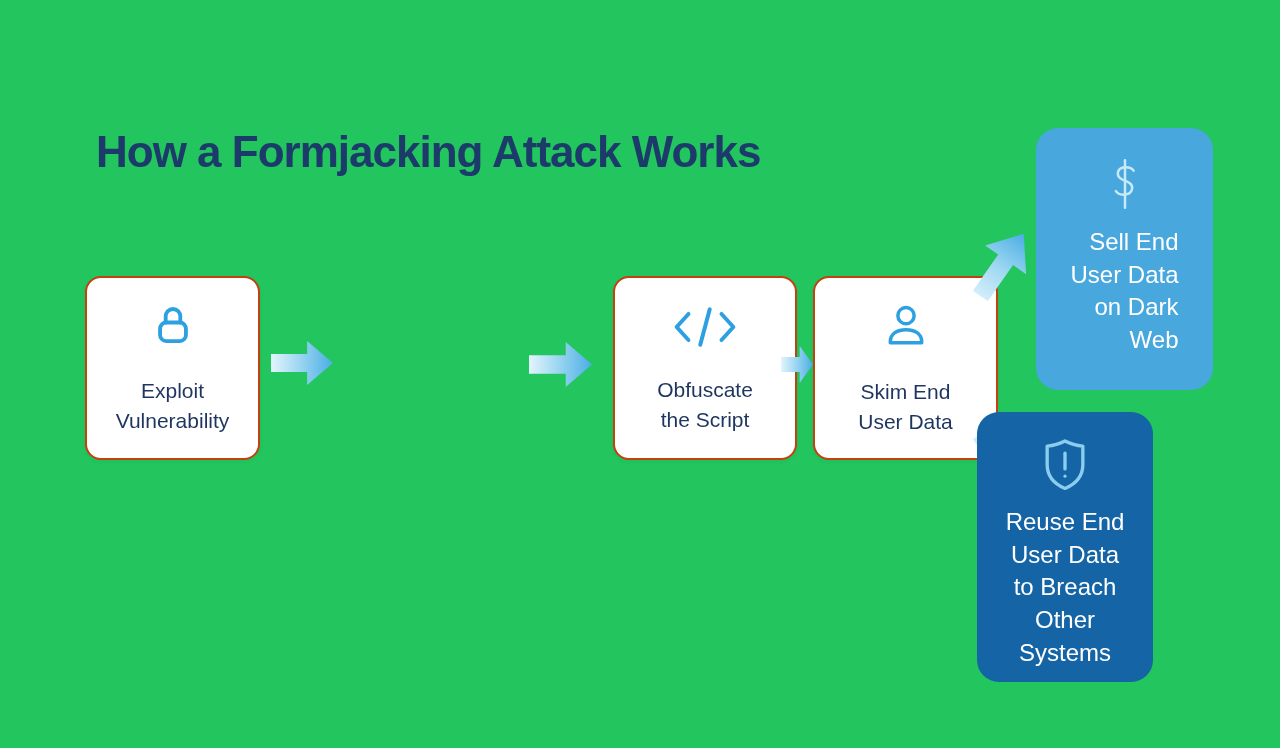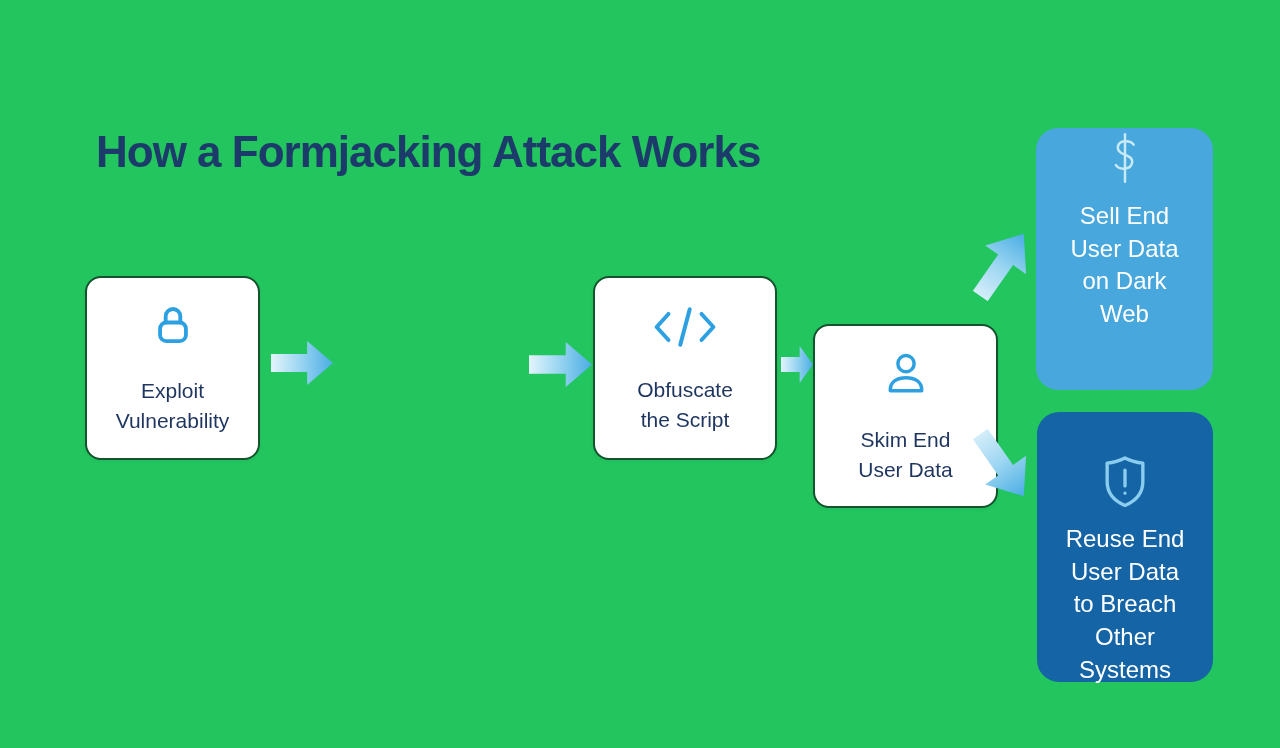--- a/index.html
+++ b/index.html
@@ -25,33 +25,33 @@
     letter-spacing: -1px;
     color: #1c3b6b;
     white-space: nowrap;
   }
   .step-box {
     position: absolute;
     top: 276px;
     height: 184px;
     box-sizing: border-box;
     background: #ffffff;
-    border: 2px solid #14532d;
+    border: 2px solid #c2410c;
     border-radius: 16px;
     box-shadow: 0 2px 4px rgba(30,60,100,0.04);
     display: flex;
     flex-direction: column;
     align-items: center;
     justify-content: center;
     gap: 22px;
   }
   #step-1 { left: 85px;  width: 175px; }
   #step-2 { left: 334px; width: 188px; }
-  #step-3 { left: 593px; width: 184px; }
-  #step-4 { left: 813px; width: 185px; margin-top: 48px; }
+  #step-3 { left: 613px; width: 184px; }
+  #step-4 { left: 813px; width: 185px; }
   .step-icon { flex: 0 0 auto; display: flex; align-items: center; justify-content: center; }
   .step-label {
     font-size: 21px;
     line-height: 1.45;
     color: #1e355f;
     text-align: center;
     white-space: pre-line;
   }
   .arrow { position: absolute; }
   #arrow-1 { left: 271px; top: 341px; width: 62px; height: 44px; }
@@ -66,25 +66,27 @@
     border-radius: 22px;
     color: #ffffff;
     display: flex;
     flex-direction: column;
     align-items: center;
     text-align: center;
   }
   #outcome-sell {
     left: 1036px; top: 128px; width: 177px; height: 262px;
     background: #48a7dc;
+    padding-top: 26px;
+    text-align: right;
   }
   #outcome-reuse {
-    left: 1037px; top: 412px; width: 176px; height: 270px;
+    left: 977px; top: 412px; width: 176px; height: 270px;
     background: #1464a6;
-    padding-top: 41px;
+    padding-top: 24px;
   }
   .outcome-icon { flex: 0 0 auto; display: flex; align-items: center; justify-content: center; }
   .outcome-label {
     margin-top: 12px;
     font-size: 24px;
     line-height: 1.36;
     max-width: 132px;
     white-space: pre-line;
   }
 </style>

